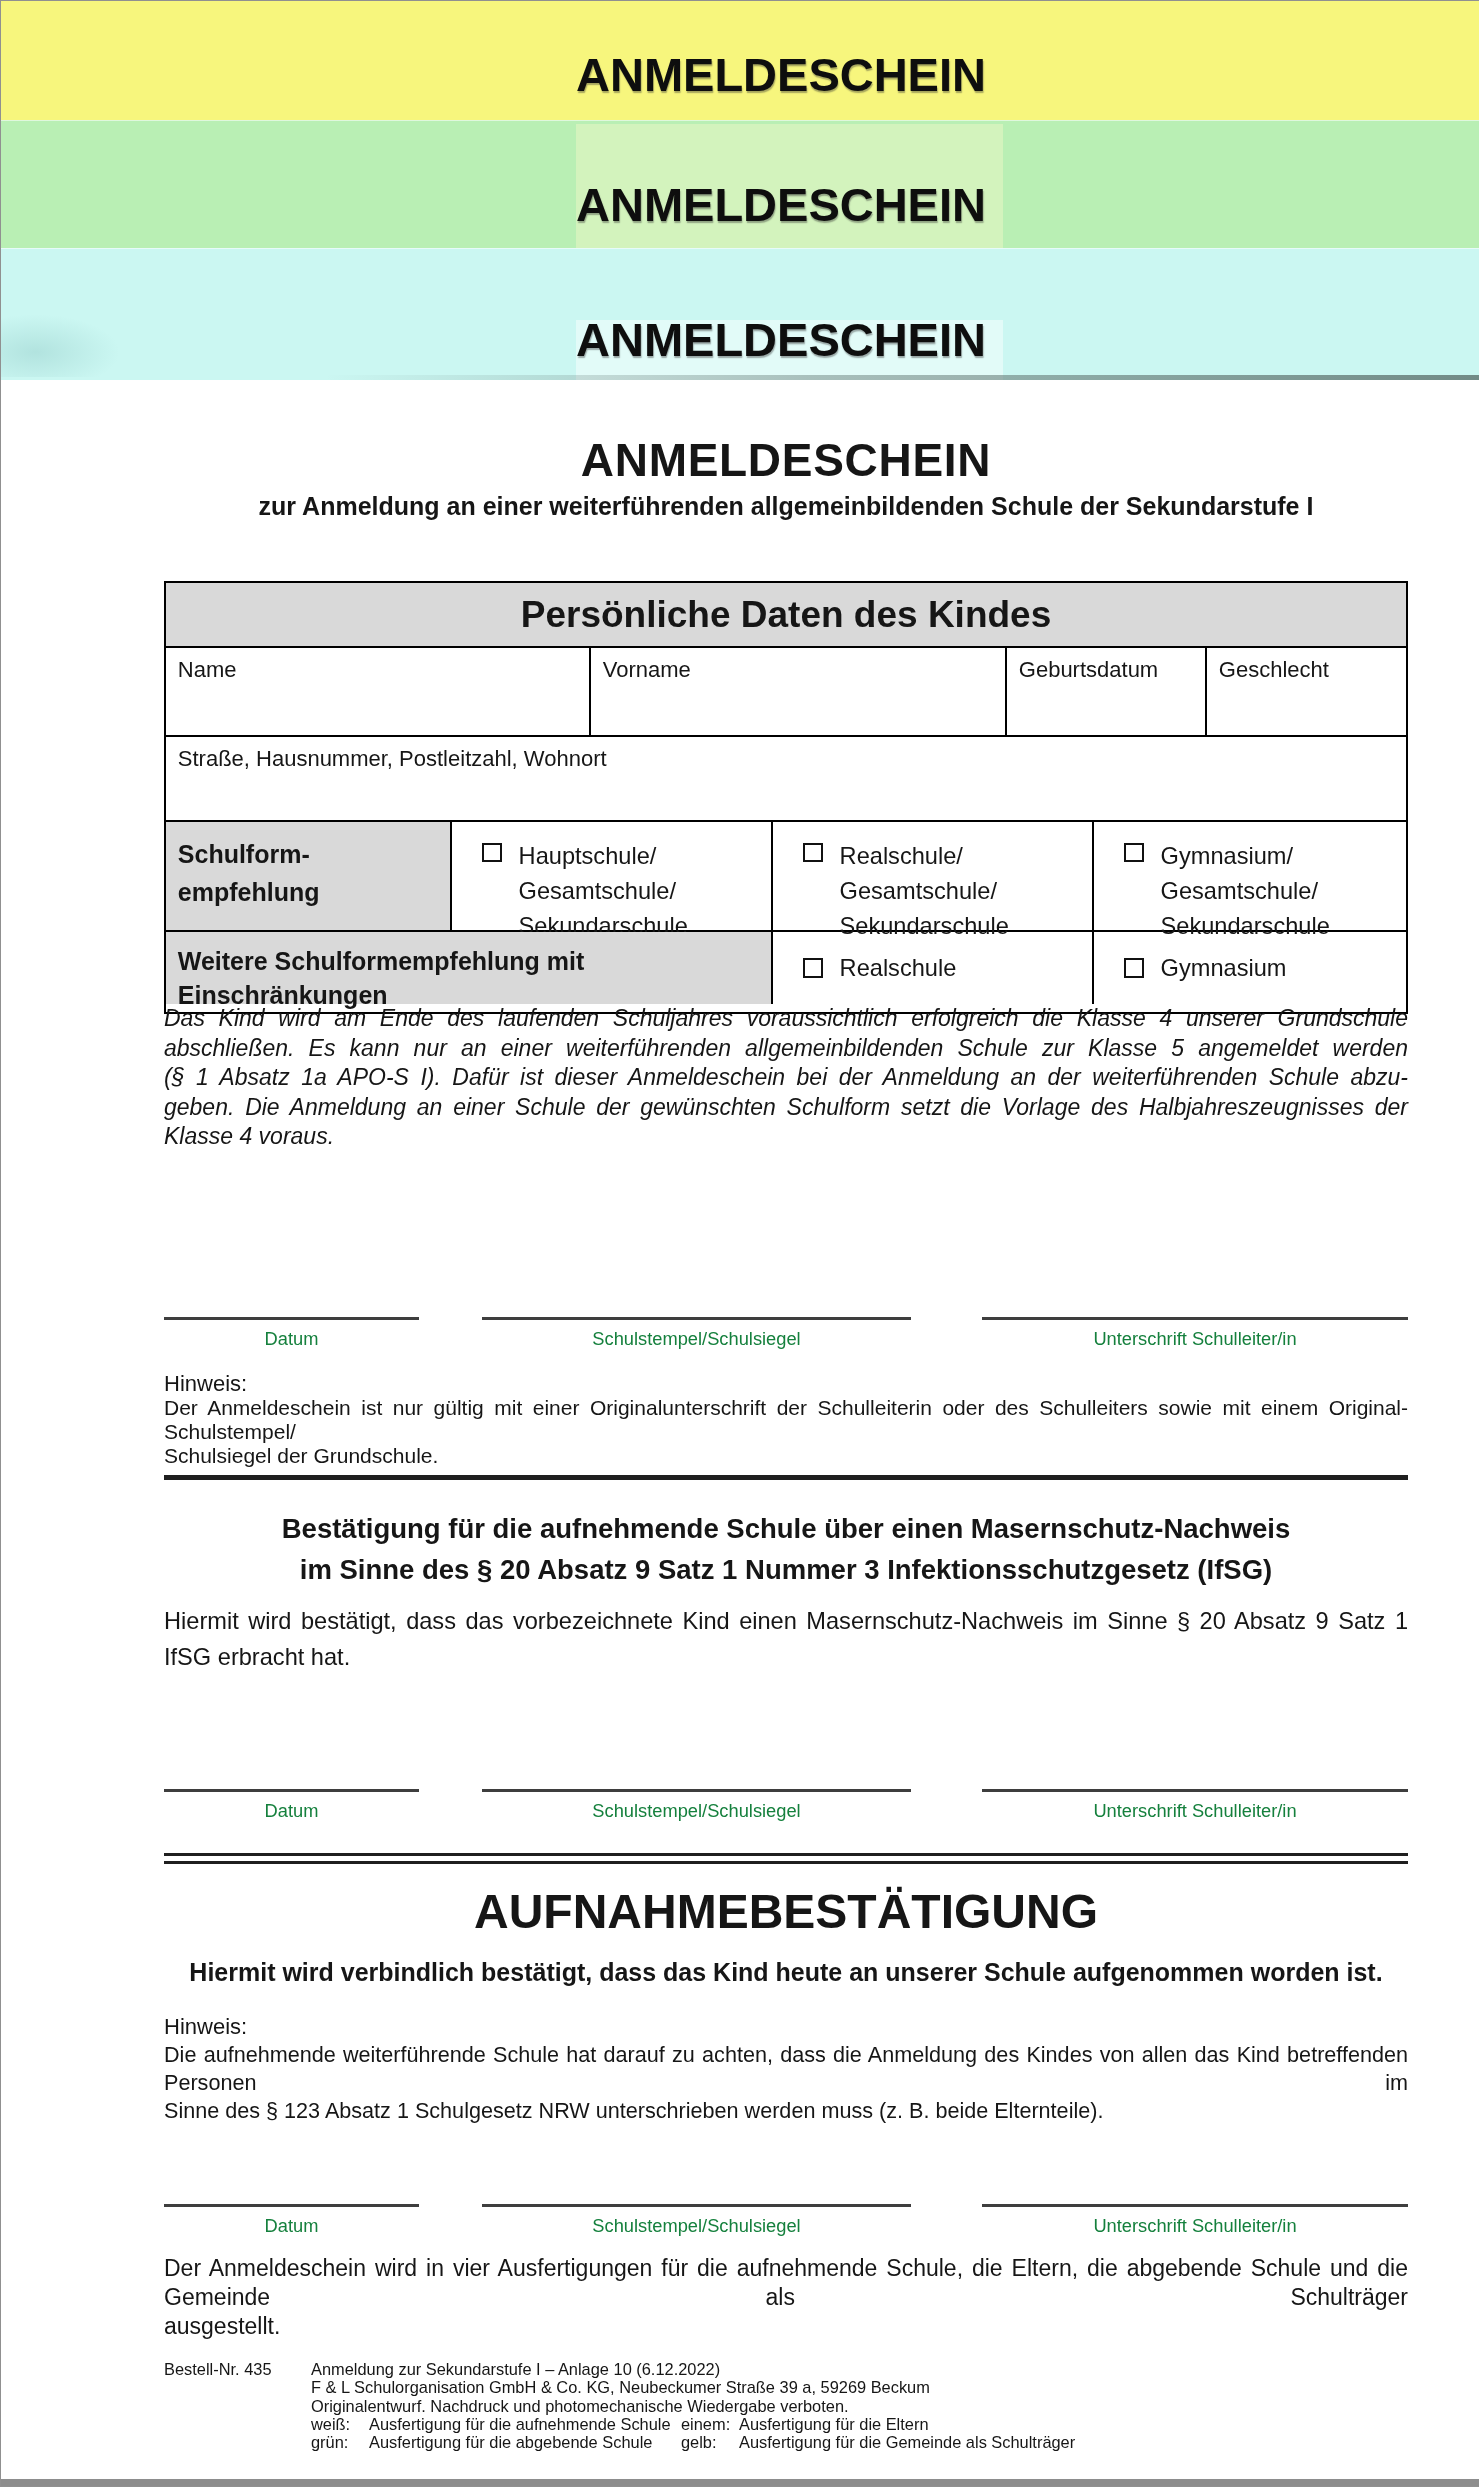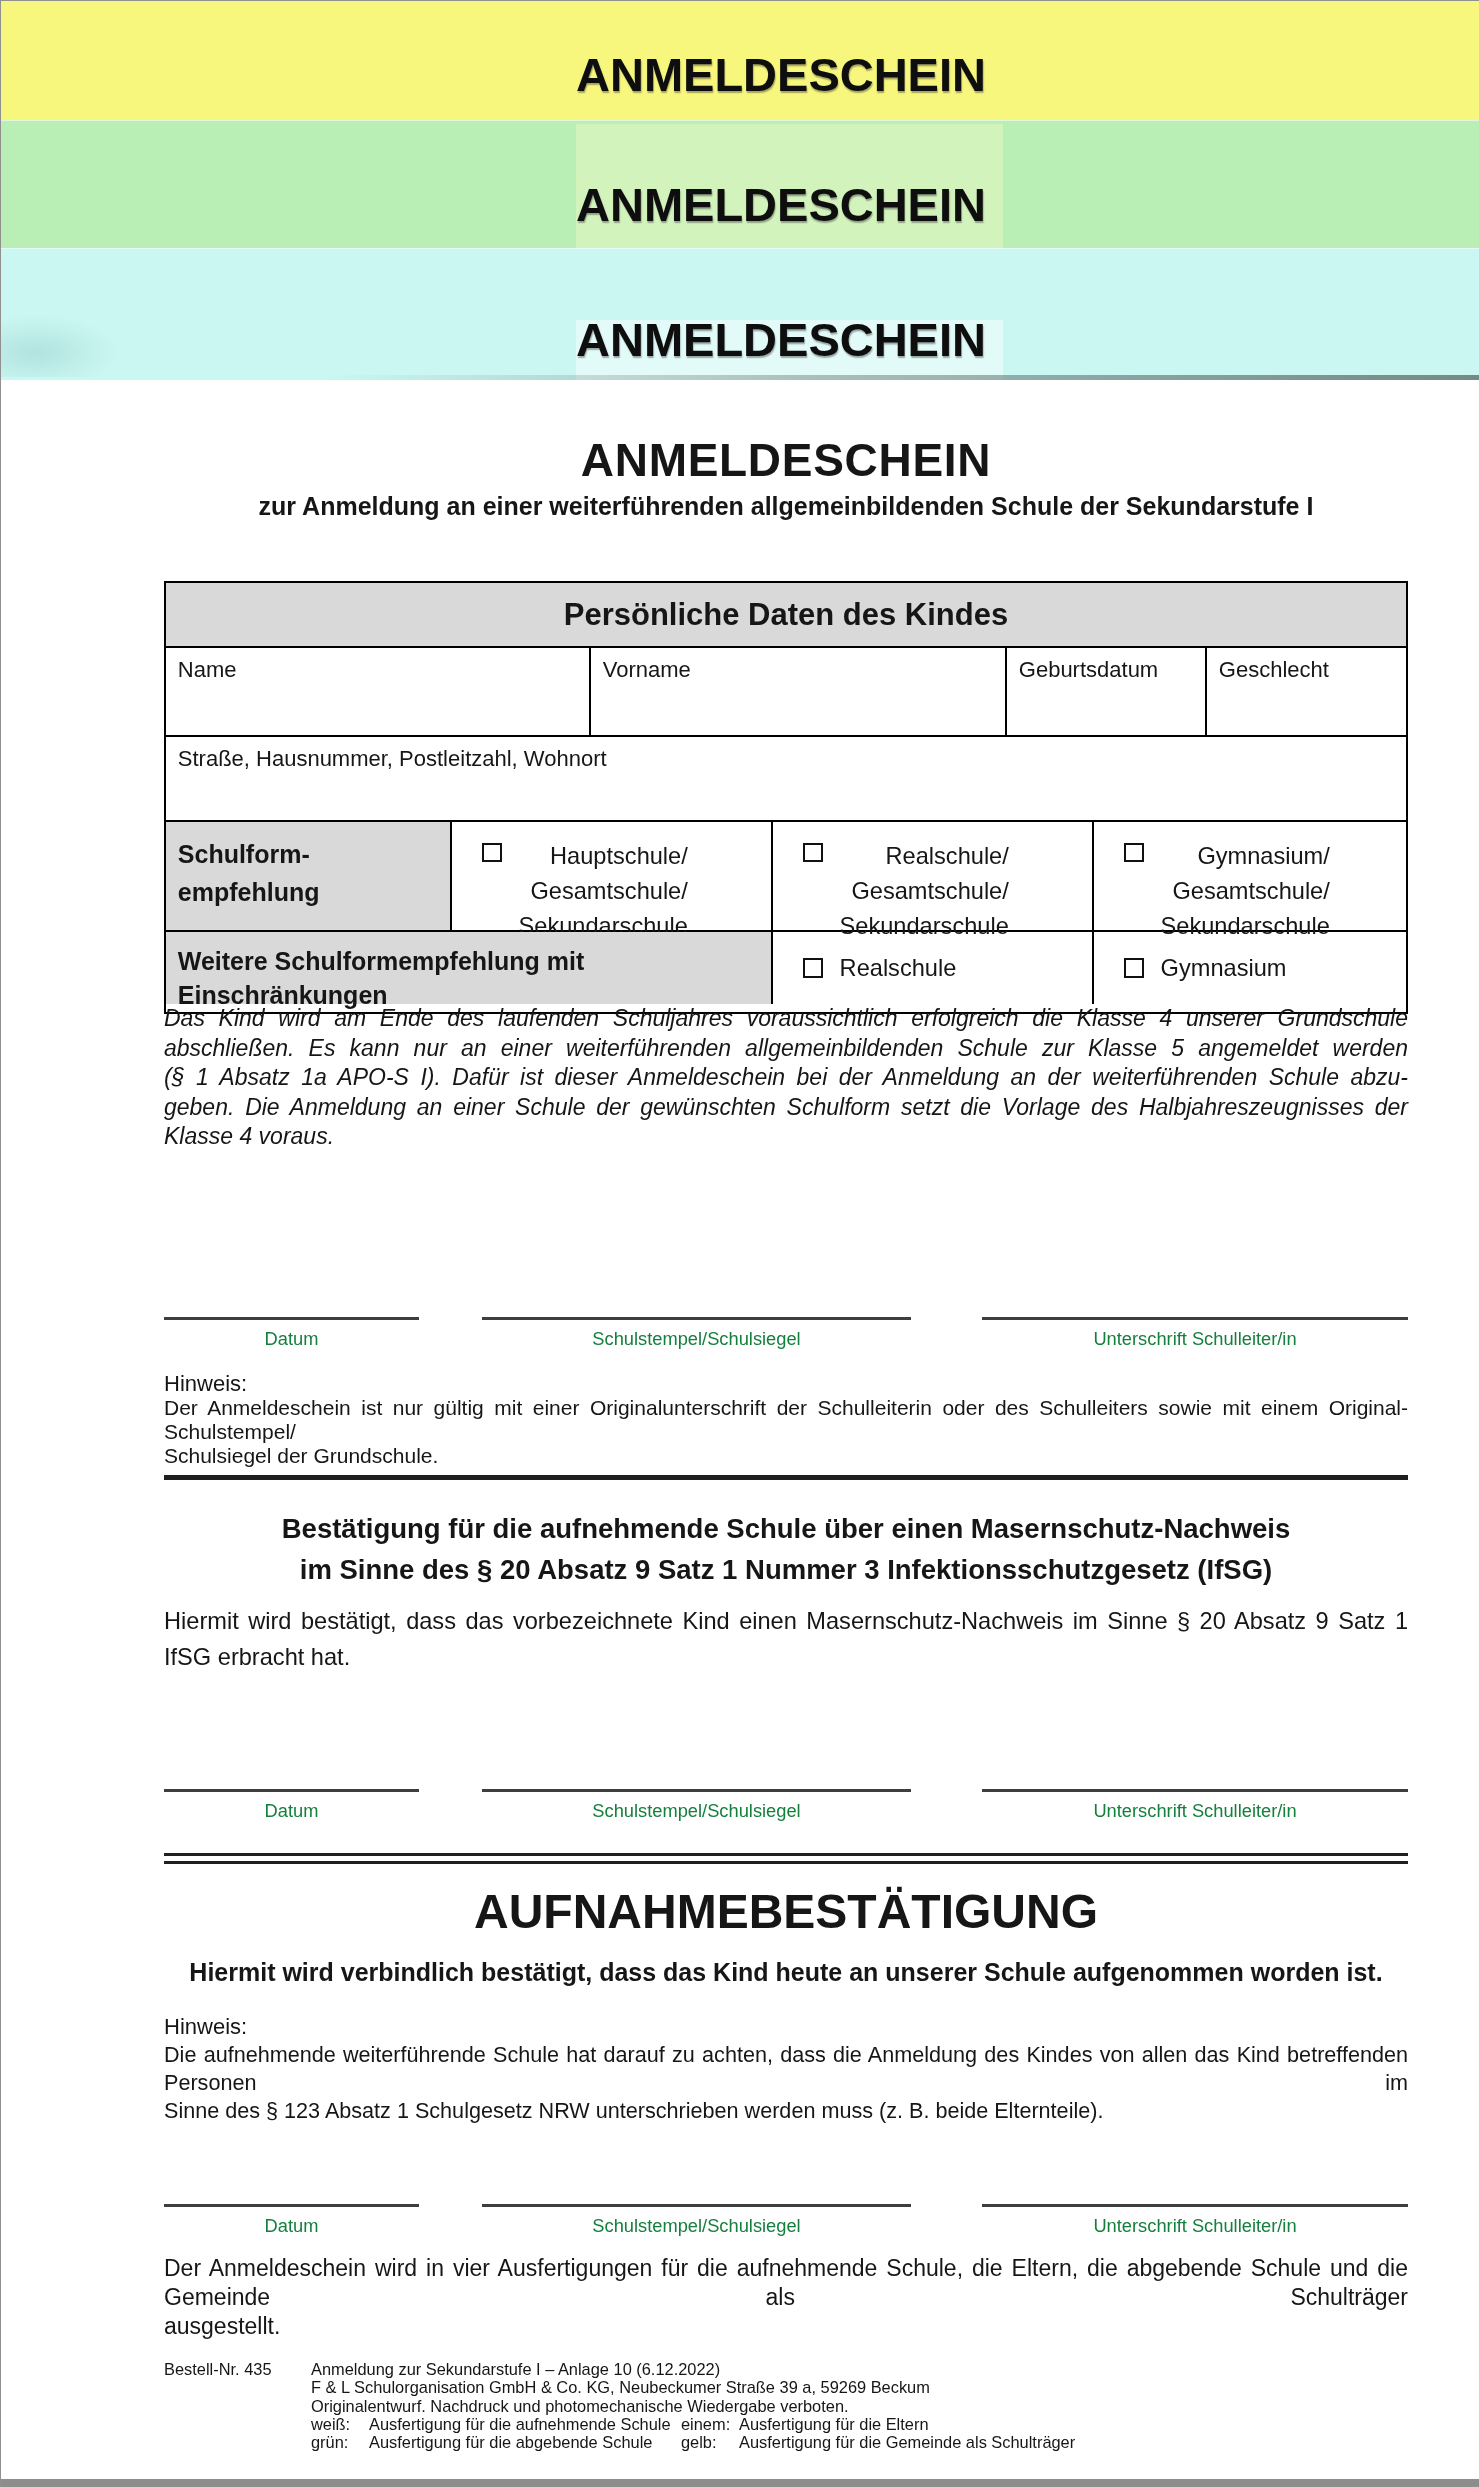--- a/index.html
+++ b/index.html
@@ -30,33 +30,33 @@
   .abs { position:absolute; left:0; width:1244px; }
   .ctr { text-align:center; white-space:nowrap; }
 
   #form-title    { top:433px;  font-size:46px; font-weight:bold; letter-spacing:0.7px; }
   #form-subtitle { top:492px;  font-size:25px; font-weight:bold; }
 
   
   #ptable { top:581px; height:433px; border:2.6px solid #000; background:#fff; }
   .thead { height:65px; background:#d9d9d9; border-bottom:2px solid #000;
            display:flex; align-items:center; justify-content:center;
-           font-size:31px; font-weight:bold; }
+           font-size:37px; font-weight:bold; }
   .trow { display:flex; border-bottom:2px solid #000; }
   #row-names { height:89px; }
   #row-names .cell { padding:9.2px 0 0 11.8px; font-size:22px; }
   .cell { border-right:2px solid #000; }
   .cell:last-child { border-right:none; }
   #cell-name { width:425px; } #cell-vorname { width:416px; }
   #cell-geb { width:200px; } #cell-geschl { width:198px; }
   #row-addr { height:85px; border-bottom:2px solid #000; padding:9.2px 0 0 11.8px; font-size:22px; }
   #row-schulform { height:110px; }
   .glabel { background:#d9d9d9; font-weight:bold; font-size:25px; padding:13px 0 0 11.8px; line-height:38px; }
   #row-schulform .glabel { width:286px; }
-  #row-schulform .opt { width:321px; padding:17px 8px 0 30px;text-align:right; }
+  #row-schulform .opt { width:321px; padding:17px 8px 0 30px; }
   #row-schulform .opt:last-child { width:311px; }
   .optflex { display:flex; align-items:flex-start; }
   .cb { width:19.6px; height:19.6px; border:2.6px solid #111; margin-right:17px; flex:none; margin-top:3.9px; background:#fff; }
   .optlines { font-size:23.6px; line-height:35px; }
   #row-weitere { height:72px; border-bottom:none; }
   #row-weitere .glabel { width:607px; line-height:34px; padding-top:12px; }
   #row-weitere .opt { width:321px; display:flex; align-items:center; padding-left:30px; font-size:23.6px; }
   #row-weitere .opt:last-child { width:311px; }
   #row-weitere .cb { margin-top:0; }
 

